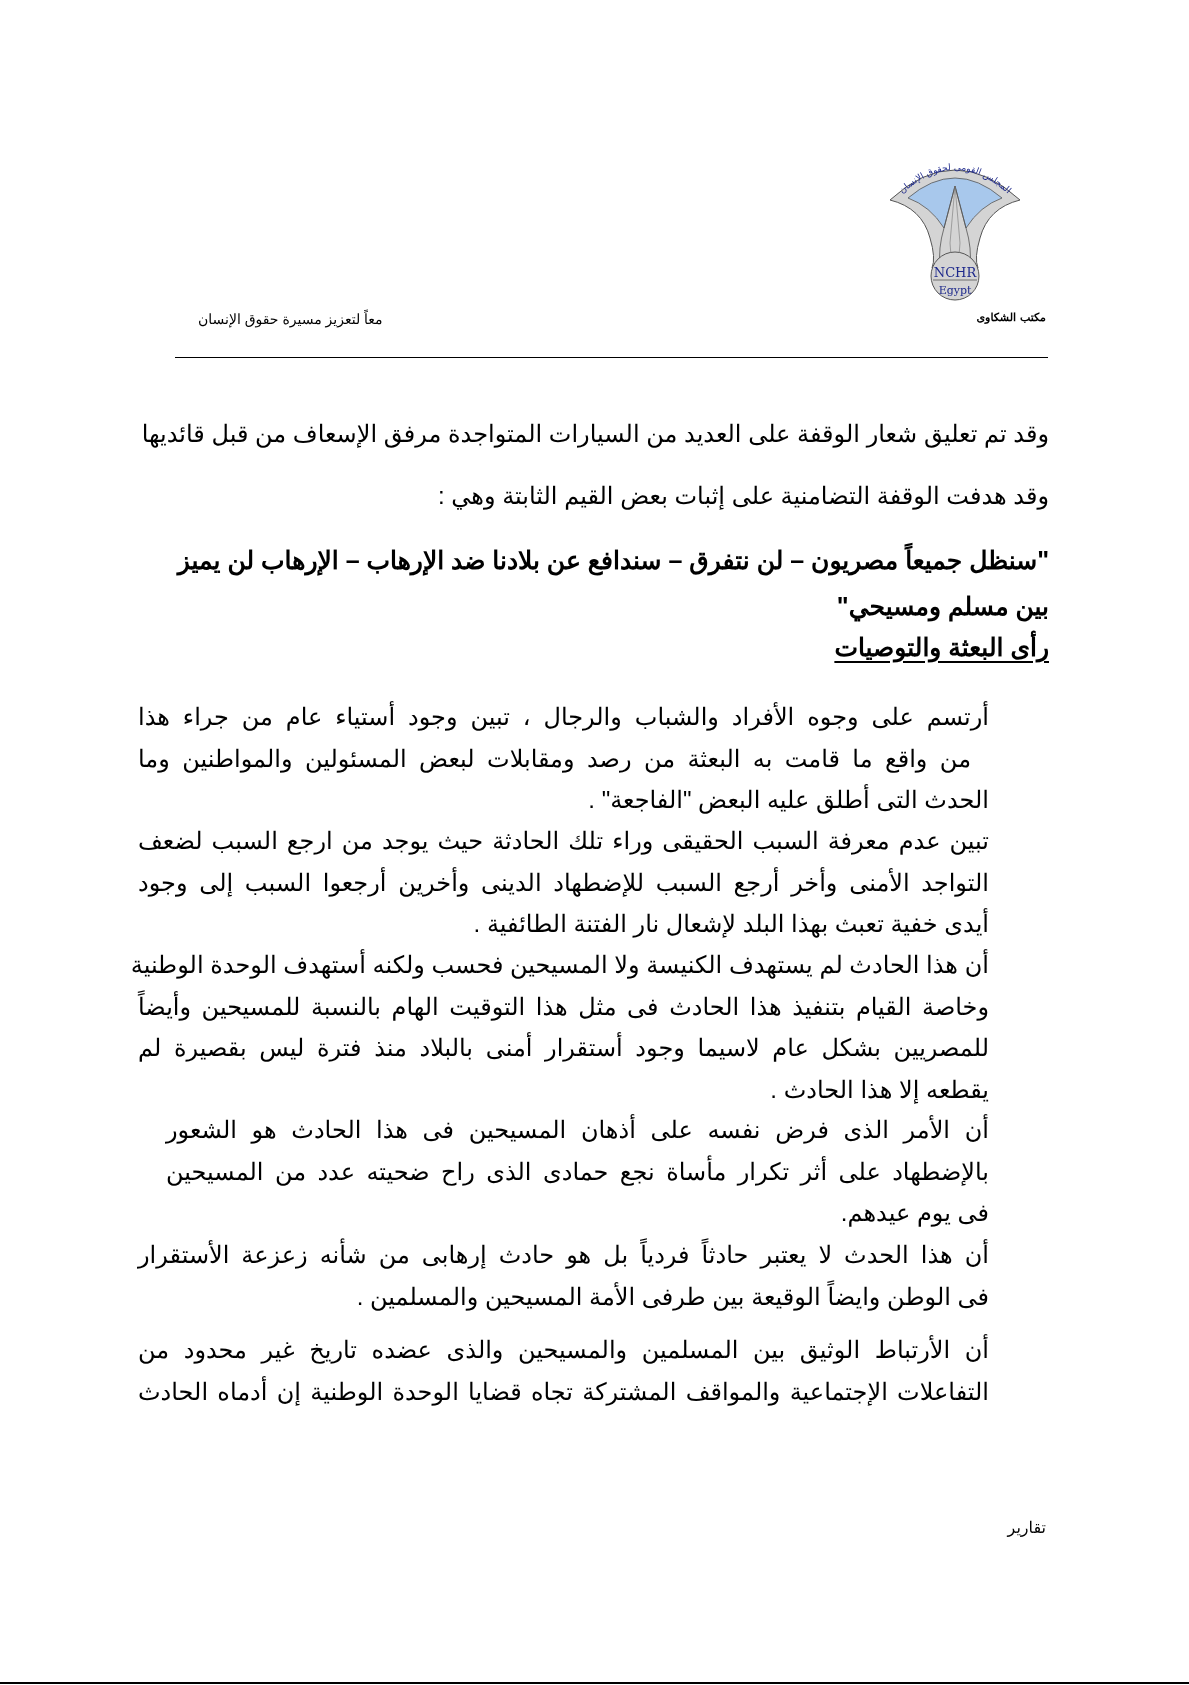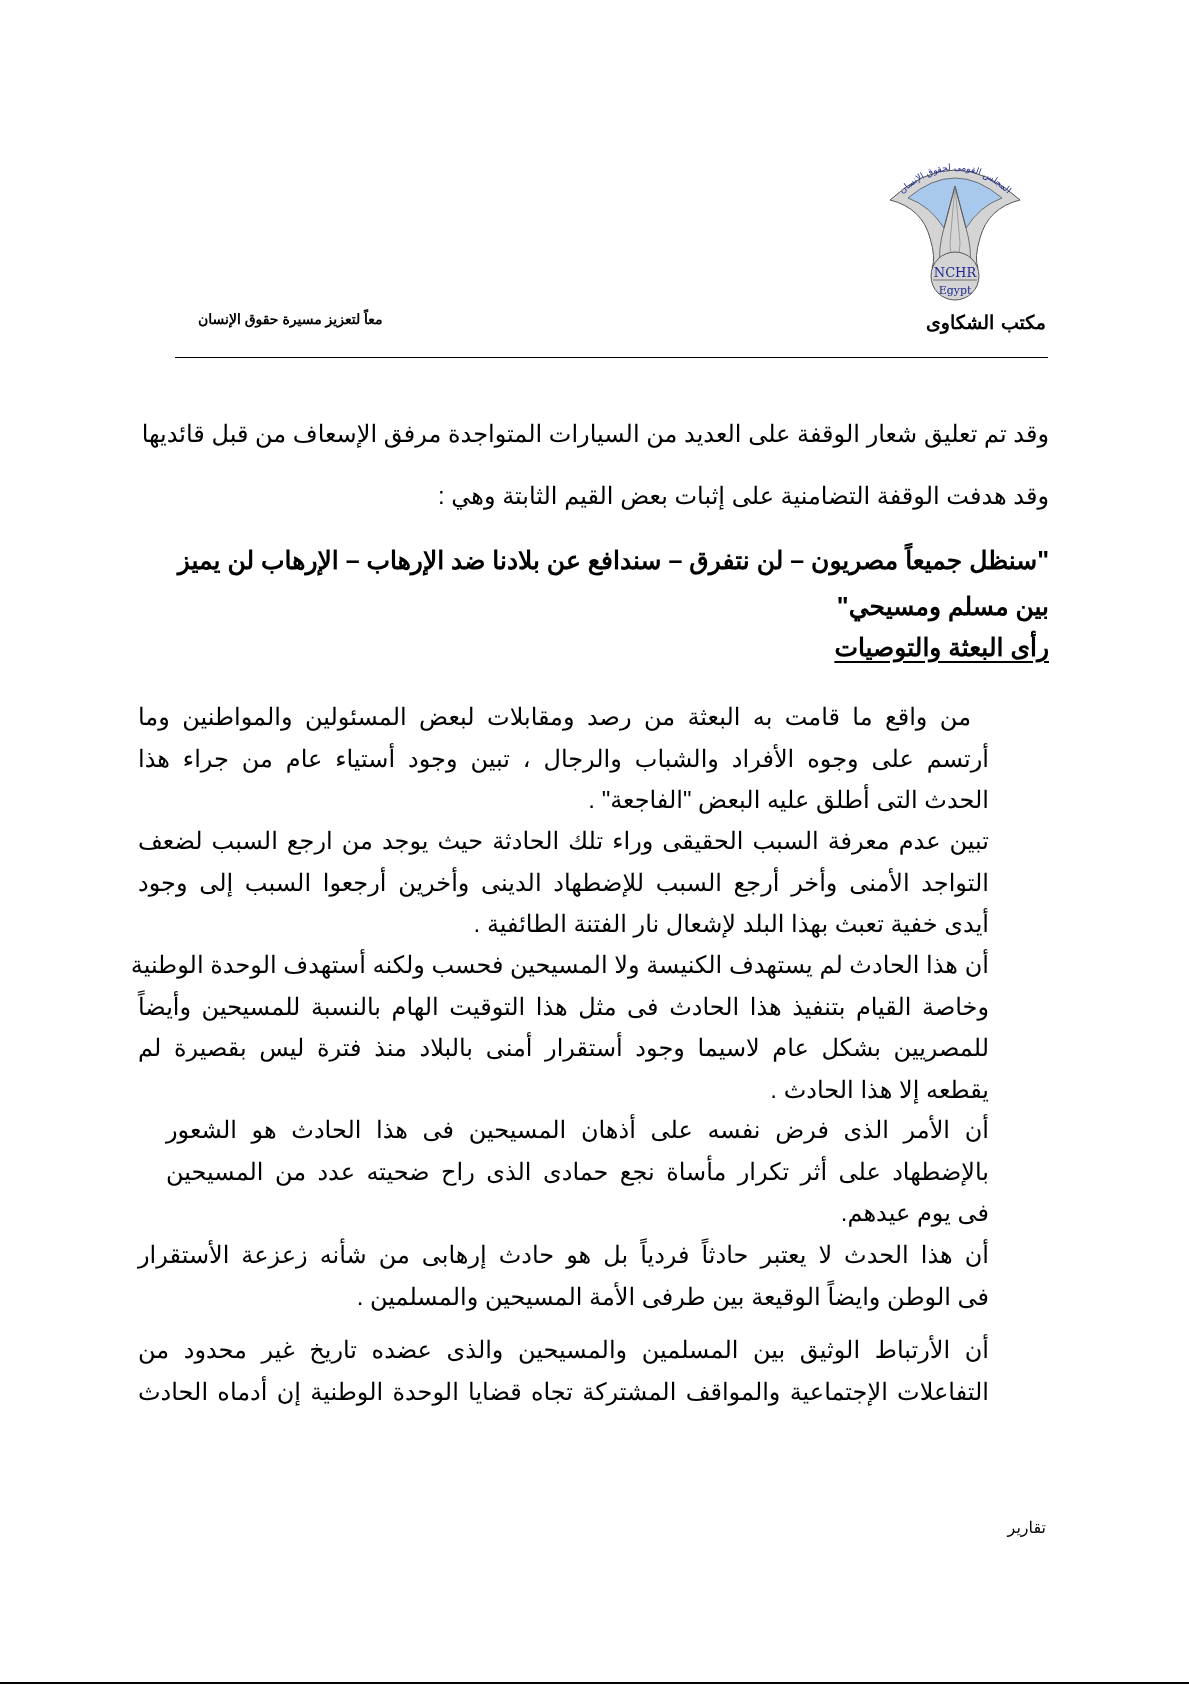--- a/index.html
+++ b/index.html
@@ -2,23 +2,23 @@
 <html><head>
 <meta charset="utf-8">
 <style>
   html, body { margin: 0; padding: 0; background: #ffffff; }
   body { width: 1189px; height: 1685px; position: relative; overflow: hidden;
          font-family: "DejaVu Sans", "Liberation Sans", sans-serif; color: #000; }
   .page { position: absolute; left: 0; top: 0; width: 1189px; height: 1685px; }
 
   .logo { position: absolute; left: 888px; top: 148px; width: 134px; height: 155px; }
   .office-name { position: absolute; right: 143px; top: 311px; direction: rtl;
-                 font-family: "DejaVu Serif", serif; font-weight: bold; font-size: 19px; }
+                 font-family: "DejaVu Serif", serif; font-weight: bold; font-size: 11px; }
   .slogan { position: absolute; left: 198px; top: 311px; direction: rtl;
-            font-weight: bold; font-size: 14px; font-family: "Liberation Sans", sans-serif; }
+            font-weight: normal; font-size: 14px; font-family: "Liberation Sans", sans-serif; }
   .header-rule { position: absolute; left: 175px; top: 357px; width: 873px; height: 0;
                  border-top: 1.5px solid #000; }
 
   .content { position: absolute; left: 140px; right: 140px; direction: rtl; text-align: right; }
 
   .line { font-family: "Liberation Sans", sans-serif; font-size: 24px; line-height: 32px;
           white-space: nowrap; direction: rtl; margin-left: 20px; }
 
   .p1 { top: 418px; }
   .p2 { top: 480px; }
@@ -89,22 +89,22 @@
   </div>
 
   <div class="content quote">
     <div class="line">"سنظل جميعاً مصريون – لن نتفرق – سندافع عن بلادنا ضد الإرهاب – الإرهاب لن يميز</div>
     <div class="line">بين مسلم ومسيحي"</div>
   </div>
 
   <div class="heading">رأى البعثة والتوصيات</div>
 
   <div class="para para-a">
+    <span class="ln">أرتسم على وجوه الأفراد والشباب والرجال ، تبين وجود أستياء عام من جراء هذا</span>
     <span class="ln indent">من واقع ما قامت به البعثة من رصد ومقابلات لبعض المسئولين والمواطنين وما</span>
-    <span class="ln">أرتسم على وجوه الأفراد والشباب والرجال ، تبين وجود أستياء عام من جراء هذا</span>
     <span class="ln last">الحدث التى أطلق عليه البعض "الفاجعة" .</span>
   </div>
 
   <div class="para para-b">
     <span class="ln">تبين عدم معرفة السبب الحقيقى وراء تلك الحادثة حيث يوجد من ارجع السبب لضعف</span>
     <span class="ln">التواجد الأمنى وأخر أرجع السبب للإضطهاد الدينى وأخرين أرجعوا السبب إلى وجود</span>
     <span class="ln last">أيدى خفية تعبث بهذا البلد لإشعال نار الفتنة الطائفية .</span>
   </div>
 
   <div class="para para-c">

